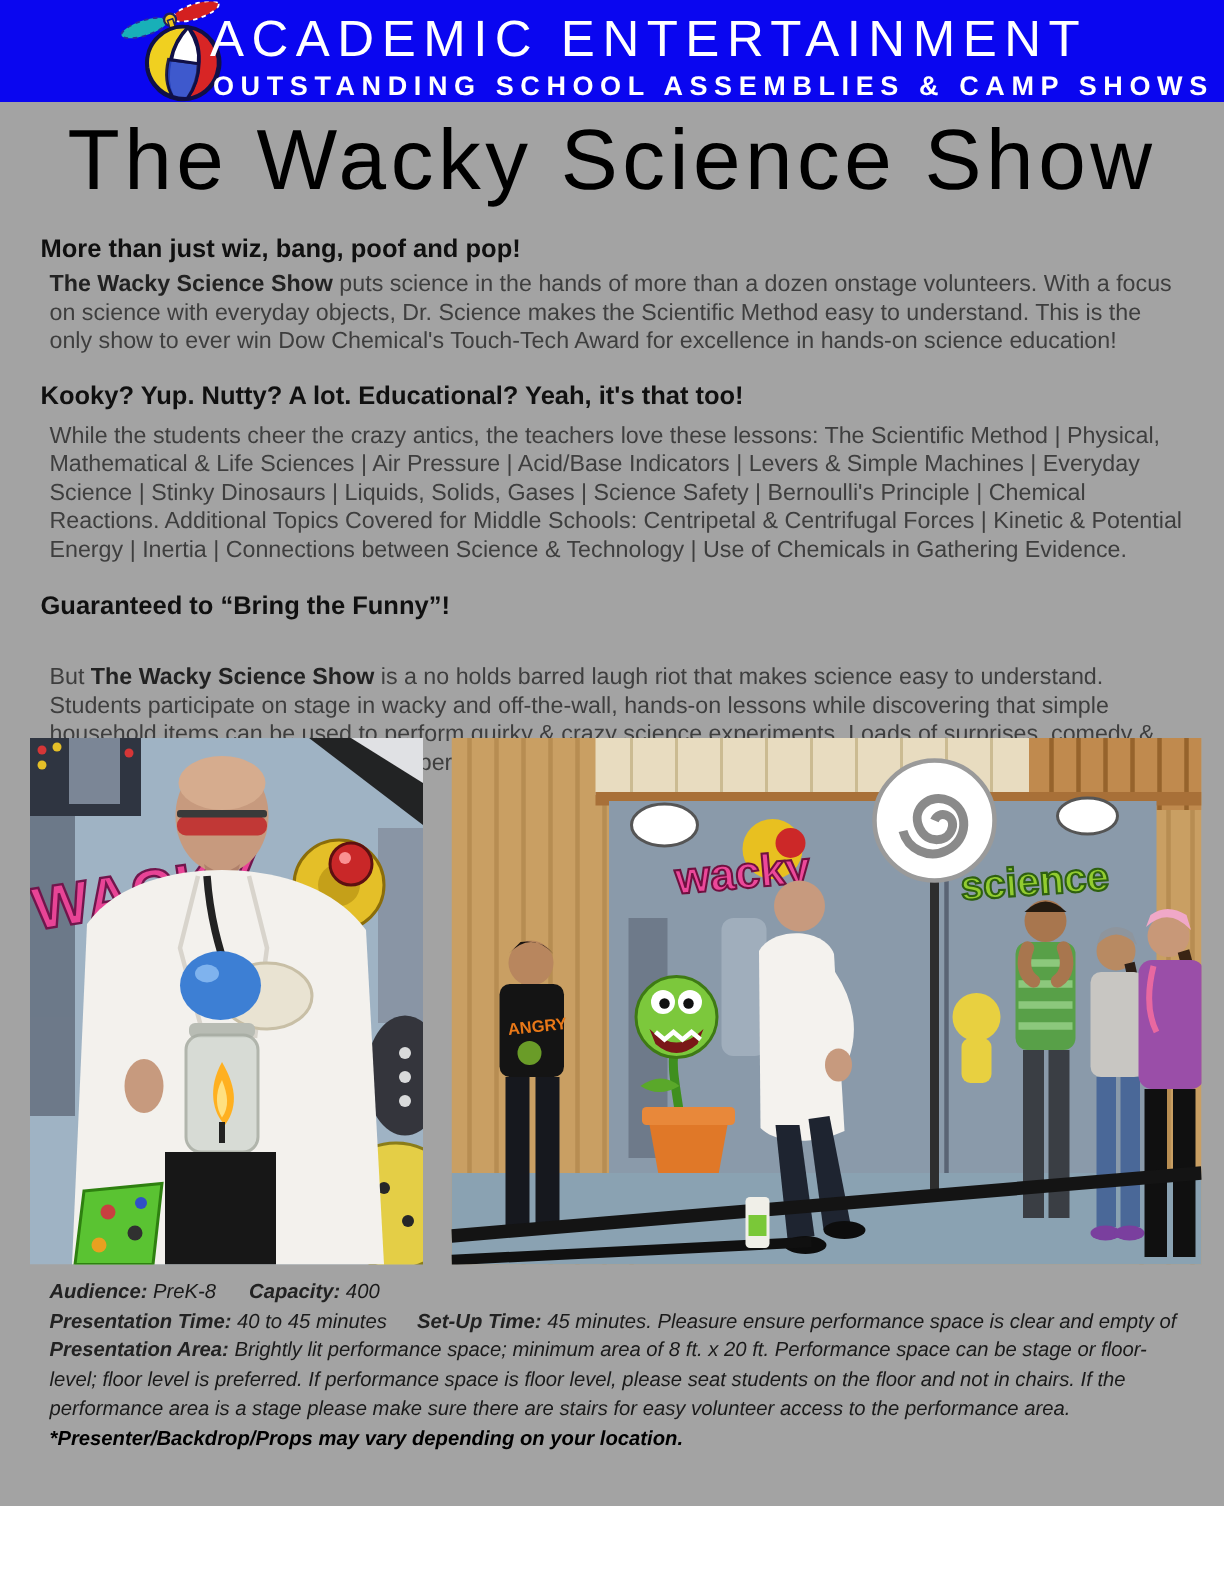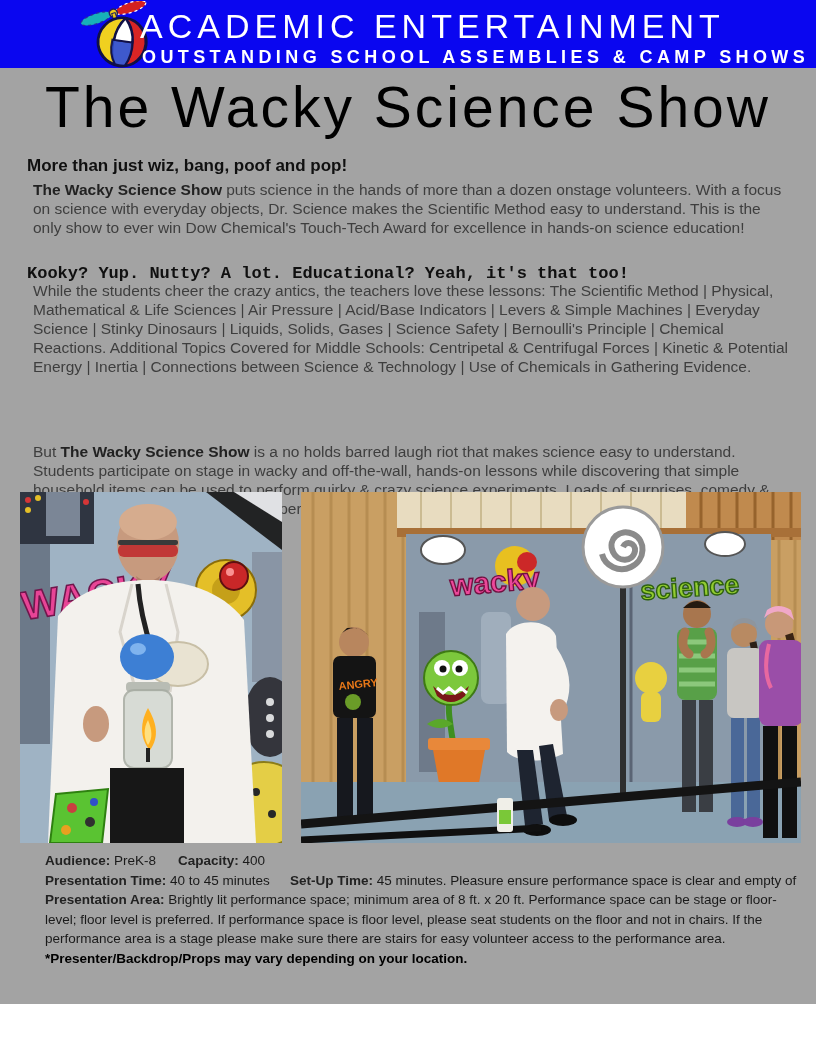--- a/index.html
+++ b/index.html
@@ -28,29 +28,29 @@
   .sec-head {
     position:absolute; left:27px; font-size:17px; font-weight:700; color:#101010;
     margin:0; white-space:nowrap;
   }
   .sec-body {
     position:absolute; left:33px; width:758px; font-size:15.5px; line-height:19px;
     color:#3e3e3e; margin:0;
   }
   .b { font-weight:700; color:#222; }
   .h1pos { top:156px; } .p1pos { top:180px; }
-  .h2pos { top:264px;font-family:Liberation Mono, monospace; } .p2pos { top:281px; }
+  .h2pos { top:254px; } .p2pos { top:281px; }
   .h3pos { top:394px; } .p3pos { top:442px; }
   
   .photos { position:absolute; top:492px; left:20px; display:flex; gap:19px; }
   .photos svg { display:block; }
   
   .details {
-    position:absolute; top:851px; left:45px; width:760px;
-    font-size:13.5px; line-height:19.5px; color:#1a1a1a;
+    position:absolute; top:851px; left:33px; width:760px;
+    font-size:13.5px; line-height:19.5px; color:#1a1a1a;font-style:italic;
   }
   .drow { display:flex; }
   .dcol1 { width:245px; flex:none; white-space:nowrap; }
   .dcol2 { flex:1; white-space:nowrap; }
   .gap { display:inline-block; width:22px; }
   .boldline { font-weight:700; color:#000; }
   
   .footer {
     position:absolute; top:1008px; left:0; width:816px; height:44px; background:#0a06f0;
     color:#fff; text-align:right; box-sizing:border-box; padding:3px 8px 0 0;
@@ -88,20 +88,21 @@
   </div>
 
   <h1 class="page-title">The Wacky Science Show</h1>
 
   <h2 class="sec-head h1pos">More than just wiz, bang, poof and pop!</h2>
   <p class="sec-body p1pos"><span class="b">The Wacky Science Show</span><span> puts science in the hands of more than a dozen onstage volunteers. With a focus on science with everyday objects, Dr. Science makes the Scientific Method easy to understand. This is the only show to ever win Dow Chemical's Touch-Tech Award for excellence in hands-on science education!</span></p>
 
   <h2 class="sec-head h2pos">Kooky?  Yup. Nutty?  A lot. Educational?  Yeah, it's that too!</h2>
   <p class="sec-body p2pos">While the students cheer the crazy antics, the teachers love these lessons: The Scientific Method | Physical, Mathematical &amp; Life Sciences | Air Pressure | Acid/Base Indicators | Levers &amp; Simple Machines | Everyday Science | Stinky Dinosaurs | Liquids, Solids, Gases | Science Safety | Bernoulli's Principle | Chemical Reactions. Additional Topics Covered for Middle Schools:  Centripetal &amp; Centrifugal Forces | Kinetic &amp; Potential Energy | Inertia | Connections between Science &amp; Technology | Use of Chemicals in Gathering Evidence.</p>
 
+  <h2 class="sec-head h3pos">Guaranteed to “Bring the Funny”!</h2>
   <p class="sec-body p3pos"><span>But </span><span class="b">The Wacky Science Show</span><span> is a no holds barred laugh riot that makes science easy to understand. Students participate on stage in wacky and off-the-wall, hands-on lessons while discovering that simple household items can be used to perform quirky &amp; crazy science experiments. Loads of surprises, comedy &amp; goofy sound effects combine in this perfect complement to learning The Scientific Method.</span></p>
 
   <div class="photos">
 
     <svg width="262" height="351" viewBox="0 0 262 351">
       <rect width="262" height="351" fill="#9fb3c4"></rect>
       <g opacity="0.95">
         <rect x="0" y="0" width="74" height="52" fill="#2a2f3a"></rect>
         <rect x="26" y="0" width="34" height="44" fill="#7a8494"></rect>
         <circle cx="8" cy="8" r="3" fill="#d83030"></circle>

